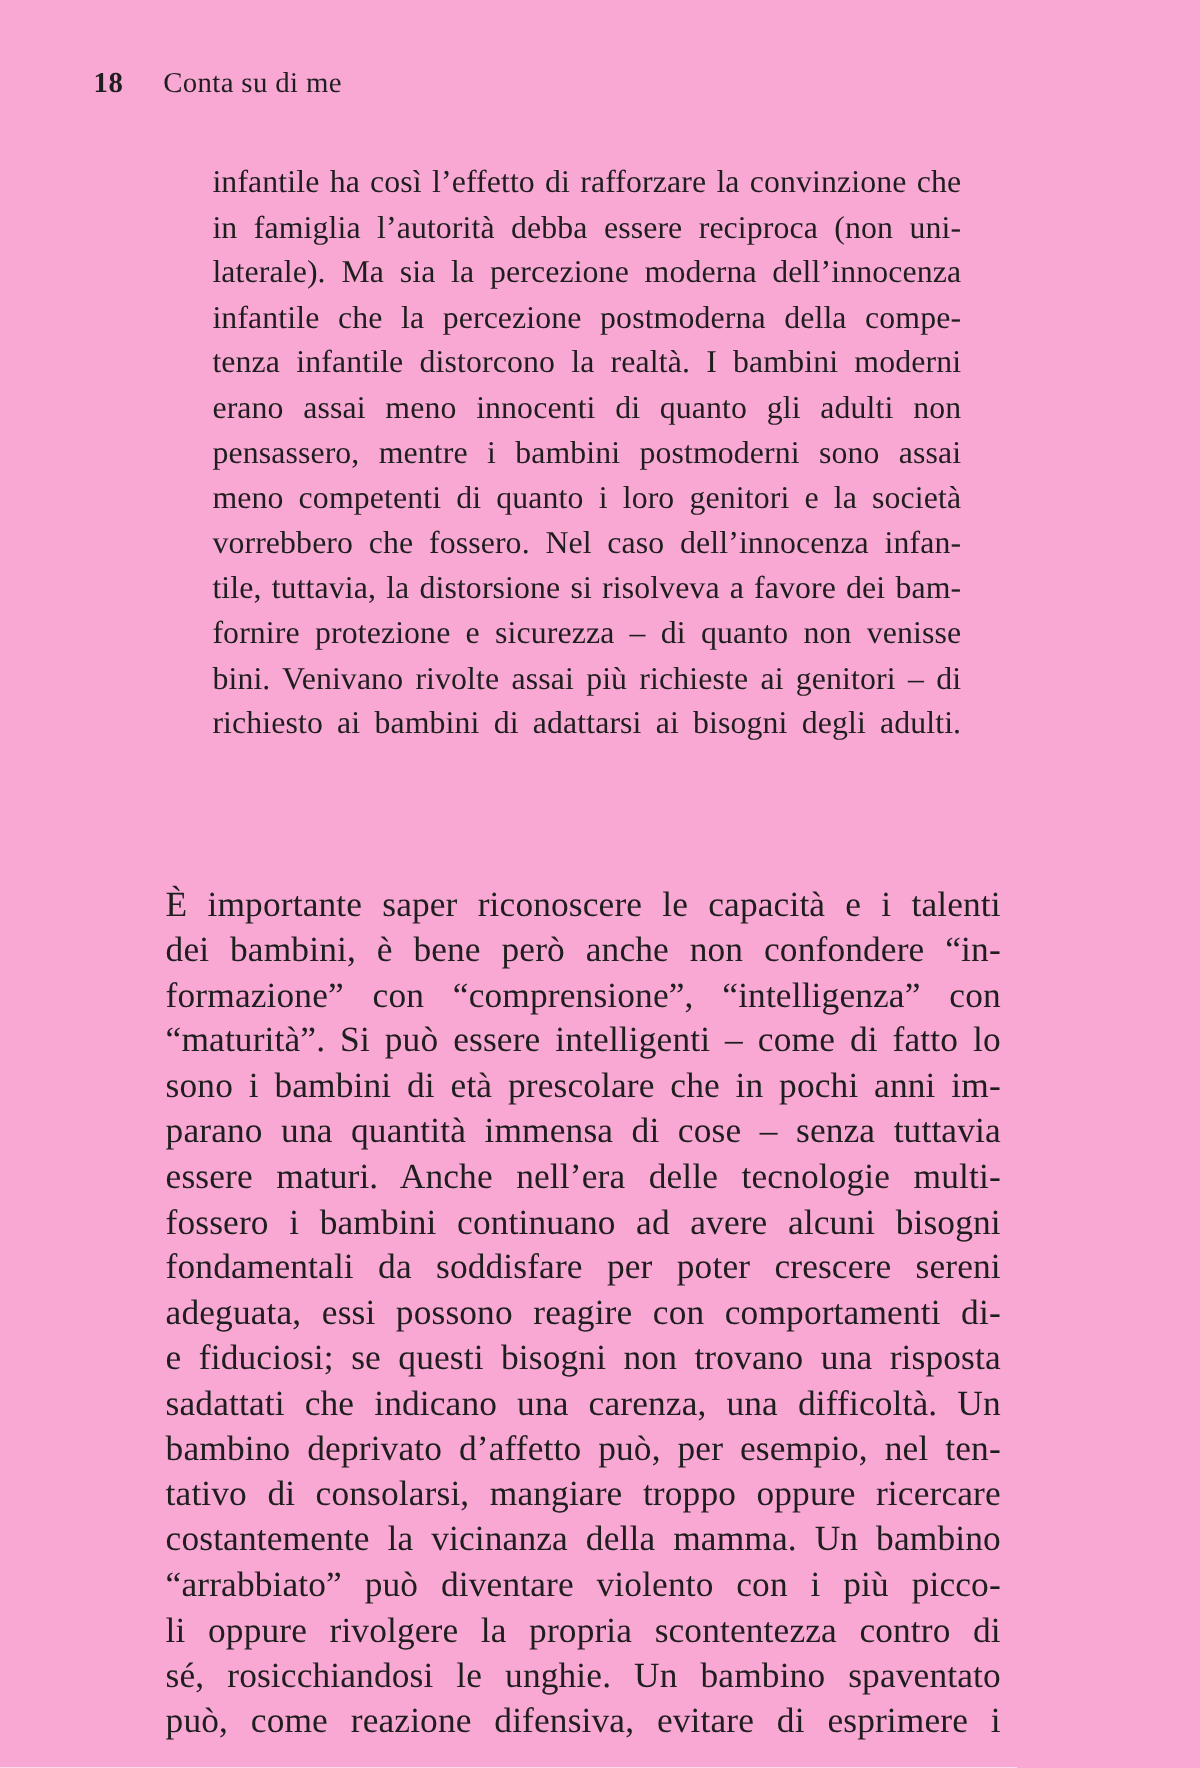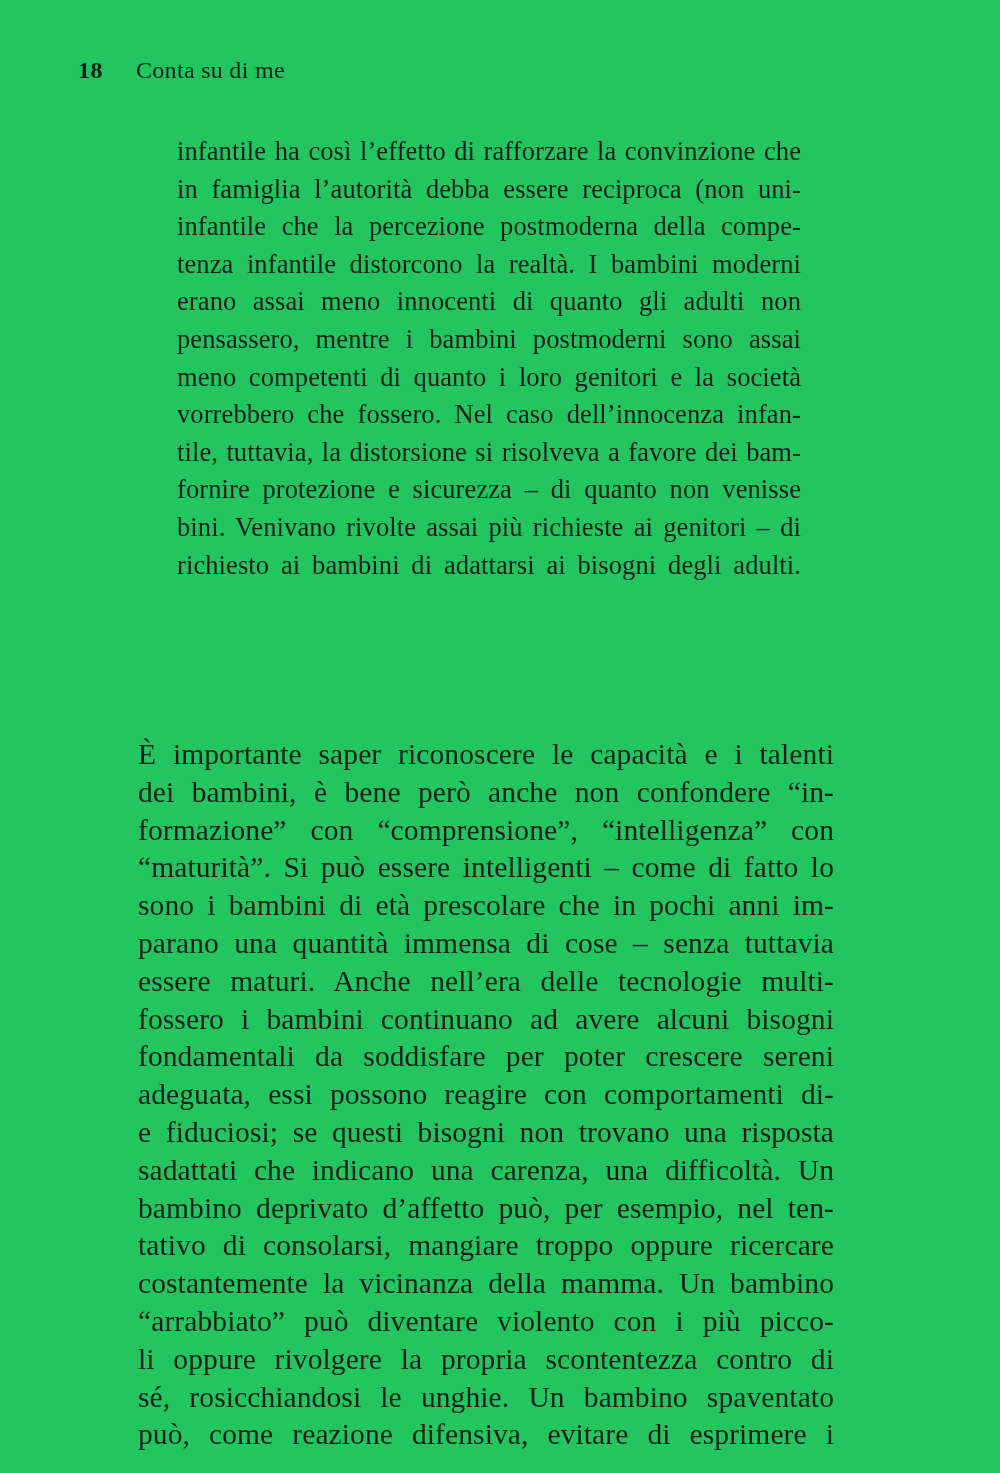--- a/index.html
+++ b/index.html
@@ -54,30 +54,31 @@
   .jline {
     text-align: justify;
     text-align-last: justify;
     -moz-text-align-last: justify;
     white-space: normal;
   }
 </style>
 </head>
 <body>
 
-<div class="page" style="background: #22c55e; color: rgb(30, 30, 30); text-decoration: underline;">
+<div class="page" style="background: #f9a8d4; color: rgb(30, 30, 30); text-decoration: underline;">
 
   <div class="running-header">
     <span class="page-number">18</span>
     <span class="running-title">Conta su di me</span>
   </div>
 
   <div class="block-quote">
       <div class="jline">infantile ha così l’effetto di rafforzare la convinzione che</div>
       <div class="jline">in famiglia l’autorità debba essere reciproca (non uni-</div>
+      <div class="jline">laterale). Ma sia la percezione moderna dell’innocenza</div>
       <div class="jline">infantile che la percezione postmoderna della compe-</div>
       <div class="jline">tenza infantile distorcono la realtà. I bambini moderni</div>
       <div class="jline">erano assai meno innocenti di quanto gli adulti non</div>
       <div class="jline">pensassero, mentre i bambini postmoderni sono assai</div>
       <div class="jline">meno competenti di quanto i loro genitori e la società</div>
       <div class="jline">vorrebbero che fossero. Nel caso dell’innocenza infan-</div>
       <div class="jline">tile, tuttavia, la distorsione si risolveva a favore dei bam-</div>
       <div class="jline">fornire protezione e sicurezza – di quanto non venisse</div>
       <div class="jline">bini. Venivano rivolte assai più richieste ai genitori – di</div>
       <div class="jline">richiesto ai bambini di adattarsi ai bisogni degli adulti.</div>

